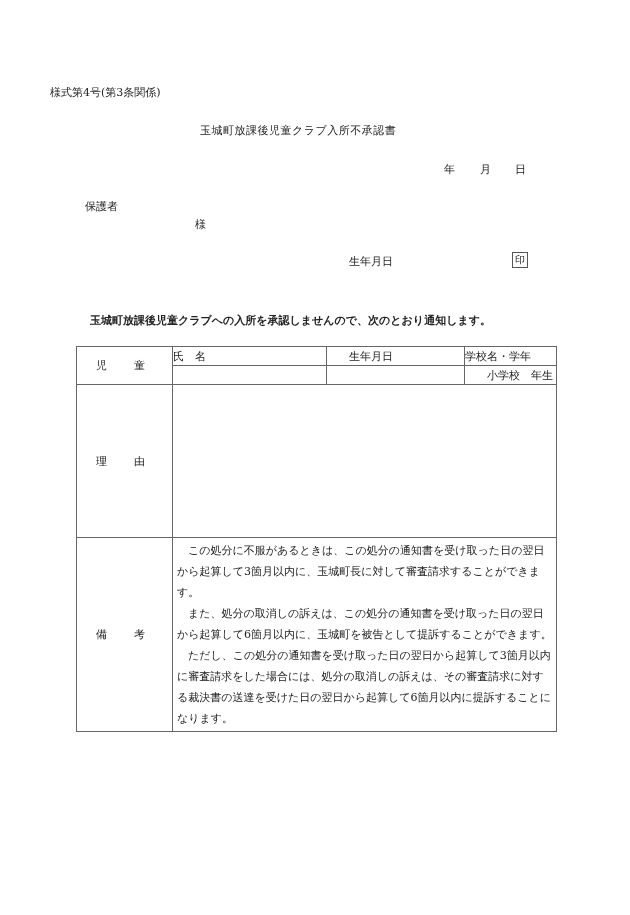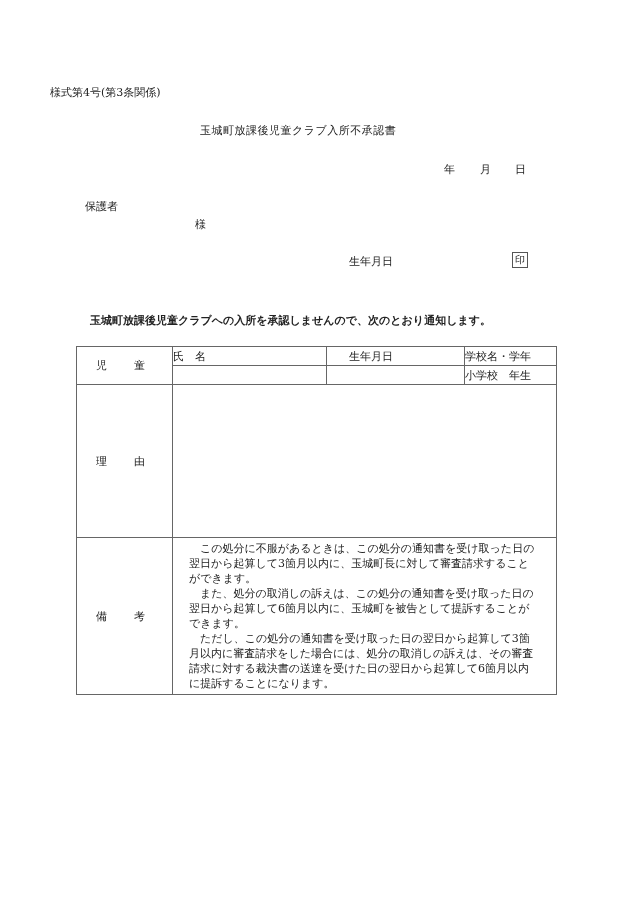--- a/index.html
+++ b/index.html
@@ -12,23 +12,23 @@
   .guardian { left:85px; top:199px; }
   .sama { left:195px; top:217px; }
   .mayor { left:349px; top:254px; }
   .seal { left:512px; top:252px; width:14px; height:14px; border:1px solid #555;
           font-size:10px; line-height:14px; text-align:center; }
   .notice { left:90px; top:313px;font-weight:bold; }
   table.form { position:absolute; left:76px; top:346px; width:481px; border-collapse:collapse; }
   table.form td { border:1px solid #666; padding:0; vertical-align:middle; font-size:11px; }
   .c-label { width:95px; text-align:center; letter-spacing:8px; }
   .hdr { height:18px; text-align:left; }
-  .right { text-align:left; padding-right:3px !important; }
+  .right { text-align:right; padding-right:3px !important; }
   .reason-body { height:152px; }
-  .remarks-body { height:152px; padding:2px 16px !important; line-height:15px; vertical-align:top; font-size:11px; }
+  .remarks-body { height:152px; padding:2px 4px !important; line-height:21px; vertical-align:top; font-size:11px; }
   .remarks-body p { margin:0; text-indent:1em; }
 </style>
 </head>
 <body>
 
 <div class="abs form-no">様式第4号(第3条関係)</div>
 <div class="abs title">玉城町放課後児童クラブ入所不承認書</div>
 
 <div class="abs date" style="left:444px;">年</div>
 <div class="abs date" style="left:480px;">月</div>

